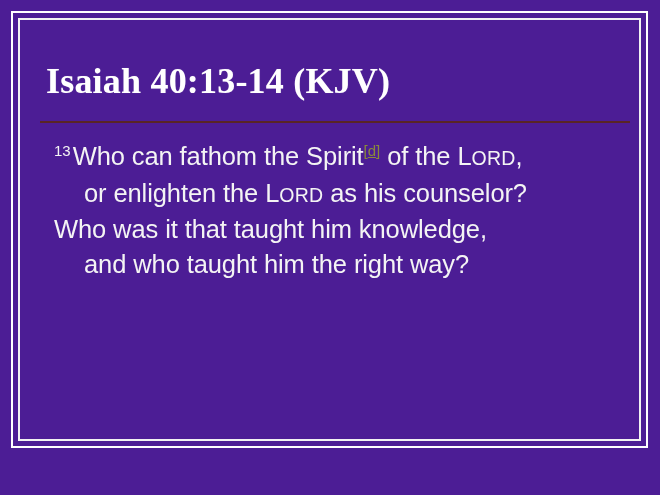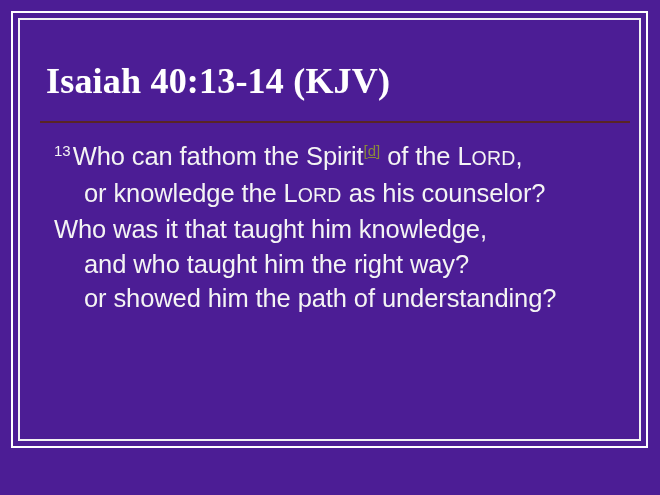--- a/index.html
+++ b/index.html
@@ -128,31 +128,28 @@
 
     <div class="title-rule"></div>
 
     <div class="verse-body">
 
       <div class="verse-line">
         <sup class="verse-num">13</sup><span>Who can fathom the Spirit</span><sup class="footnote-ref"><span>[</span><span class="fn-letter">d</span><span>]</span></sup><span> of the </span><span>L</span><span class="smallcaps">ORD</span><span>,</span>
       </div>
 
       <div class="verse-line indented">
-        <span>or knowledge the </span><span>L</span><span class="smallcaps">ORD</span><span> as his counselor?</span>
+        <span>or enlighten the </span><span>L</span><span class="smallcaps">ORD</span><span> as his counselor?</span>
       </div>
 
 
       <div class="verse-line">
         <span>Who was it that taught him knowledge,</span>
       </div>
 
       <div class="verse-line indented">
         <span>and who taught him the right way?</span>
       </div>
 
-      <div class="verse-line indented">
-        <span>or showed him the path of understanding?</span>
-      </div>
 
     </div>
   </div>
 </div>
 
 </body></html>

